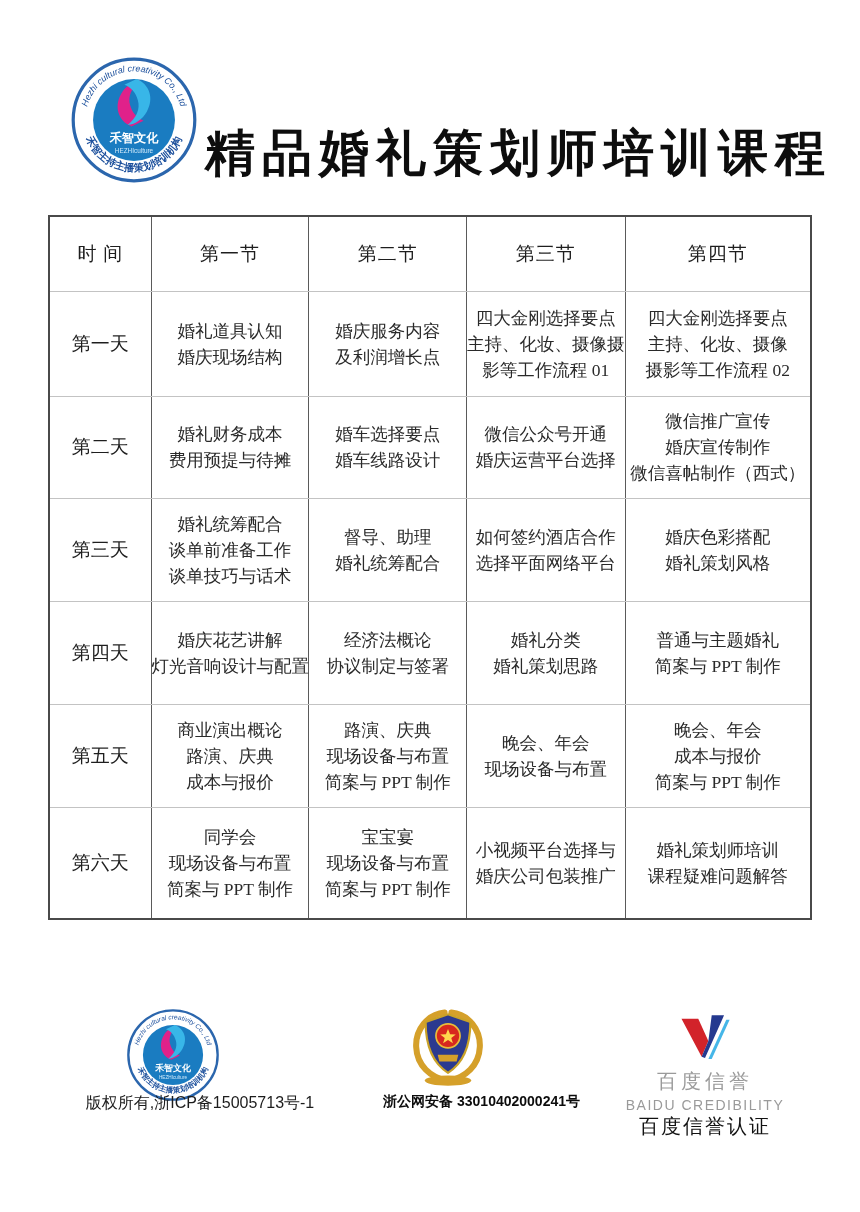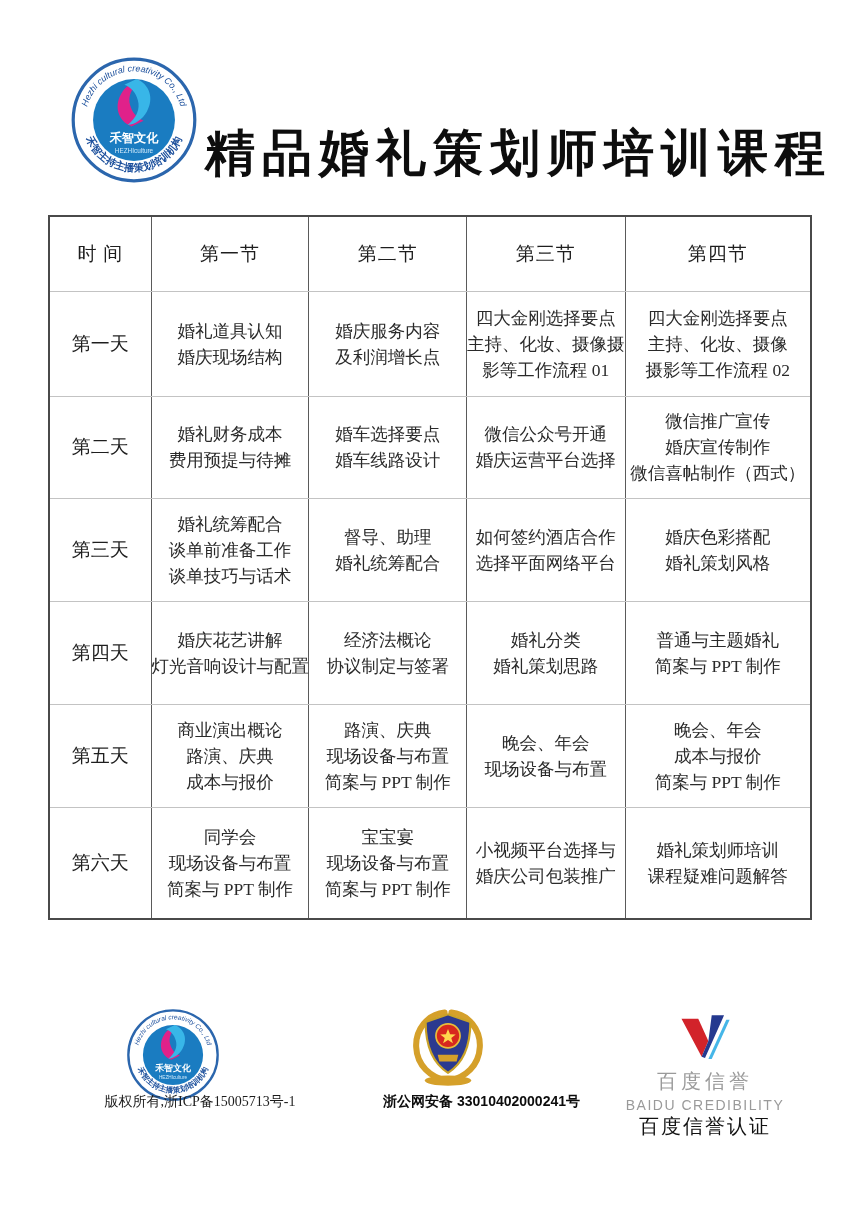--- a/index.html
+++ b/index.html
@@ -46,22 +46,22 @@
   .course-table tbody tr:nth-child(5){ height:103px; }
   .course-table tbody tr:nth-child(6){ height:112px; }
   .day-cell { font-size:19px; color:#1e1e1e; }
   .course-cell { font-size:17.5px; }
   .cell-line { line-height:26px; white-space:nowrap; }
 
   
   .hezhi-logo-bottom { position:absolute; left:126px; top:1008px; width:94px; height:94px; }
   .copyright-text {
     position:absolute; left:40px; top:1093px; width:320px;
-    text-align:center; font-family:Liberation Serif, serif;
-    font-size:14px; color:#1c1c1c;
+    text-align:center; font-family:Liberation Sans, sans-serif;
+    font-size:16px; color:#1c1c1c;
   }
   .police-badge { position:absolute; left:405px; top:1004px; width:86px; height:86px; }
   .police-text {
     position:absolute; left:320px; top:1093px; width:260px;
     text-align:right; font-family:"Liberation Sans","DejaVu Sans",sans-serif;
     font-size:14px; font-weight:bold; color:#0c0c0c;
   }
   .baidu-block { position:absolute; left:625px; top:1012px; width:160px; text-align:center; }
   .baidu-v { width:64px; height:56px; display:block; margin:0 auto; }
   .baidu-cn {

